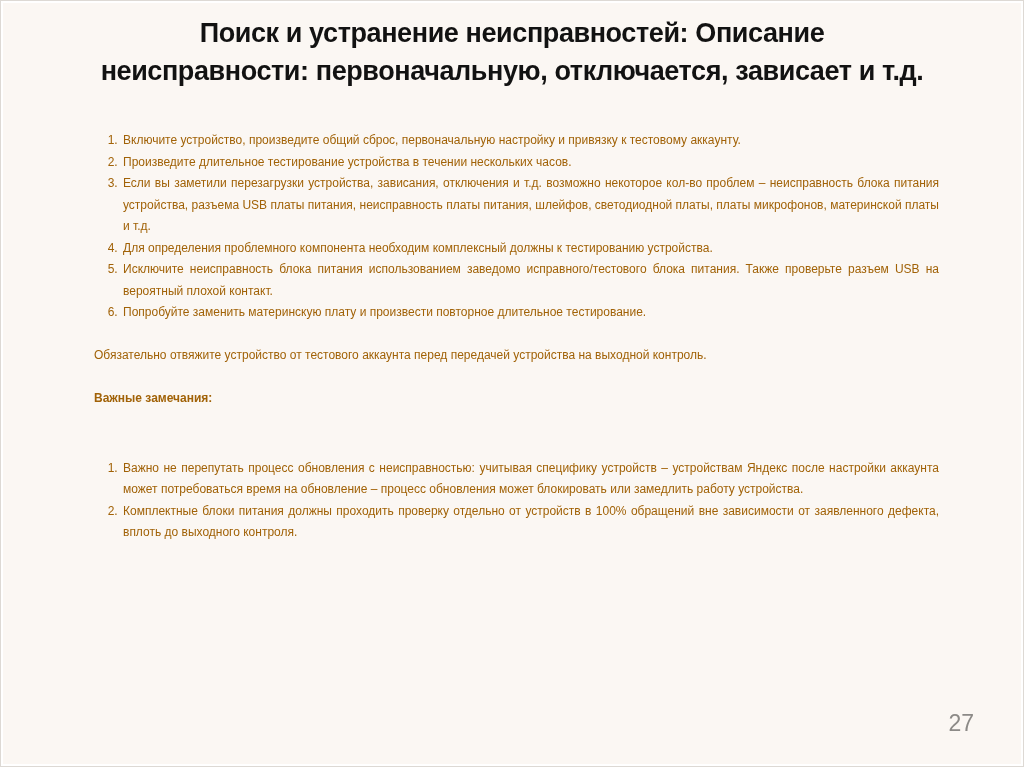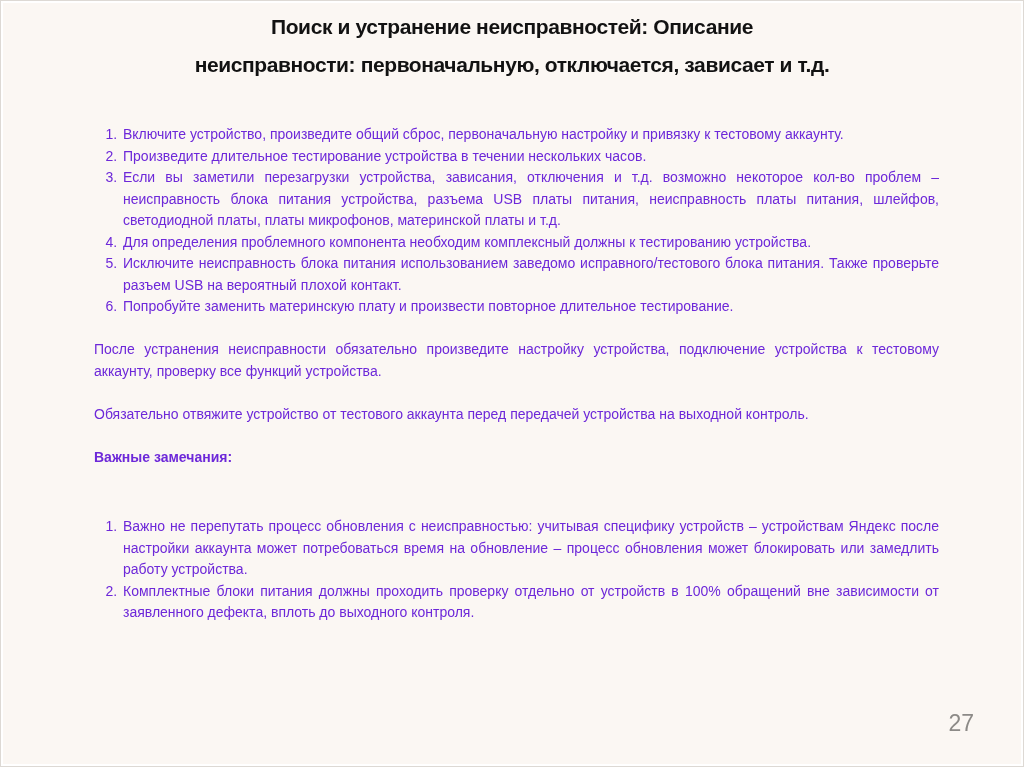--- a/index.html
+++ b/index.html
@@ -12,36 +12,36 @@
     width: 1024px;
     height: 767px;
     box-sizing: border-box;
     background: #fbf7f3;
     border: 1px solid #ddd9d4;
     box-shadow: inset 0 0 0 2px #ffffff;
     font-family: "Liberation Sans", "DejaVu Sans", sans-serif;
     overflow: hidden;
   }
   .title {
-    padding-top: 7px;
+    padding-top: 13px;
     text-align: center;
     font-weight: bold;
-    font-size: 21px;
+    font-size: 27px;
     line-height: 38px;
     color: #121212;
     letter-spacing: -0.4px;
   }
   .content {
     position: absolute;
     left: 93px;
-    top: 123px;
+    top: 129px;
     width: 845px;
-    font-size: 14px;
+    font-size: 12px;
     line-height: 21.5px;
-    color: #6d28d9;
+    color: #a16207;
     text-align: justify;
     text-align-last: left;
     -moz-text-align-last: left;
   }
   .content ol {
     margin: 0 0 21.5px 0;
     padding-left: 27px;
   }
   .content ol.notes-list {
     margin-bottom: 0;
@@ -81,21 +81,20 @@
 
     <ol class="steps-list">
       <li>Включите устройство, произведите общий сброс, первоначальную настройку и привязку к тестовому аккаунту.</li>
       <li>Произведите длительное тестирование устройства в течении нескольких часов.</li>
       <li>Если вы заметили перезагрузки устройства, зависания, отключения и т.д. возможно некоторое кол-во проблем – неисправность блока питания устройства, разъема USB платы питания, неисправность платы питания, шлейфов, светодиодной платы, платы микрофонов, материнской платы и т.д.</li>
       <li>Для определения проблемного компонента необходим комплексный должны к тестированию устройства.</li>
       <li>Исключите неисправность блока питания использованием заведомо исправного/тестового блока питания. Также проверьте разъем USB на вероятный плохой контакт.</li>
       <li>Попробуйте заменить материнскую плату и произвести повторное длительное тестирование.</li>
     </ol>
 
-    <p>После устранения неисправности обязательно произведите настройку устройства, подключение устройства к тестовому аккаунту, проверку все функций устройства.</p>
 
     <p>Обязательно отвяжите устройство от тестового аккаунта перед передачей устройства на выходной контроль.</p>
 
     <p class="notes-heading">Важные замечания:</p>
 
     <ol class="notes-list">
       <li>Важно не перепутать процесс обновления с неисправностью: учитывая специфику устройств – устройствам Яндекс после настройки аккаунта может потребоваться время на обновление – процесс обновления может блокировать или замедлить работу устройства.</li>
       <li>Комплектные блоки питания должны проходить проверку отдельно от устройств в 100% обращений вне зависимости от заявленного дефекта, вплоть до выходного контроля.</li>
     </ol>
 

